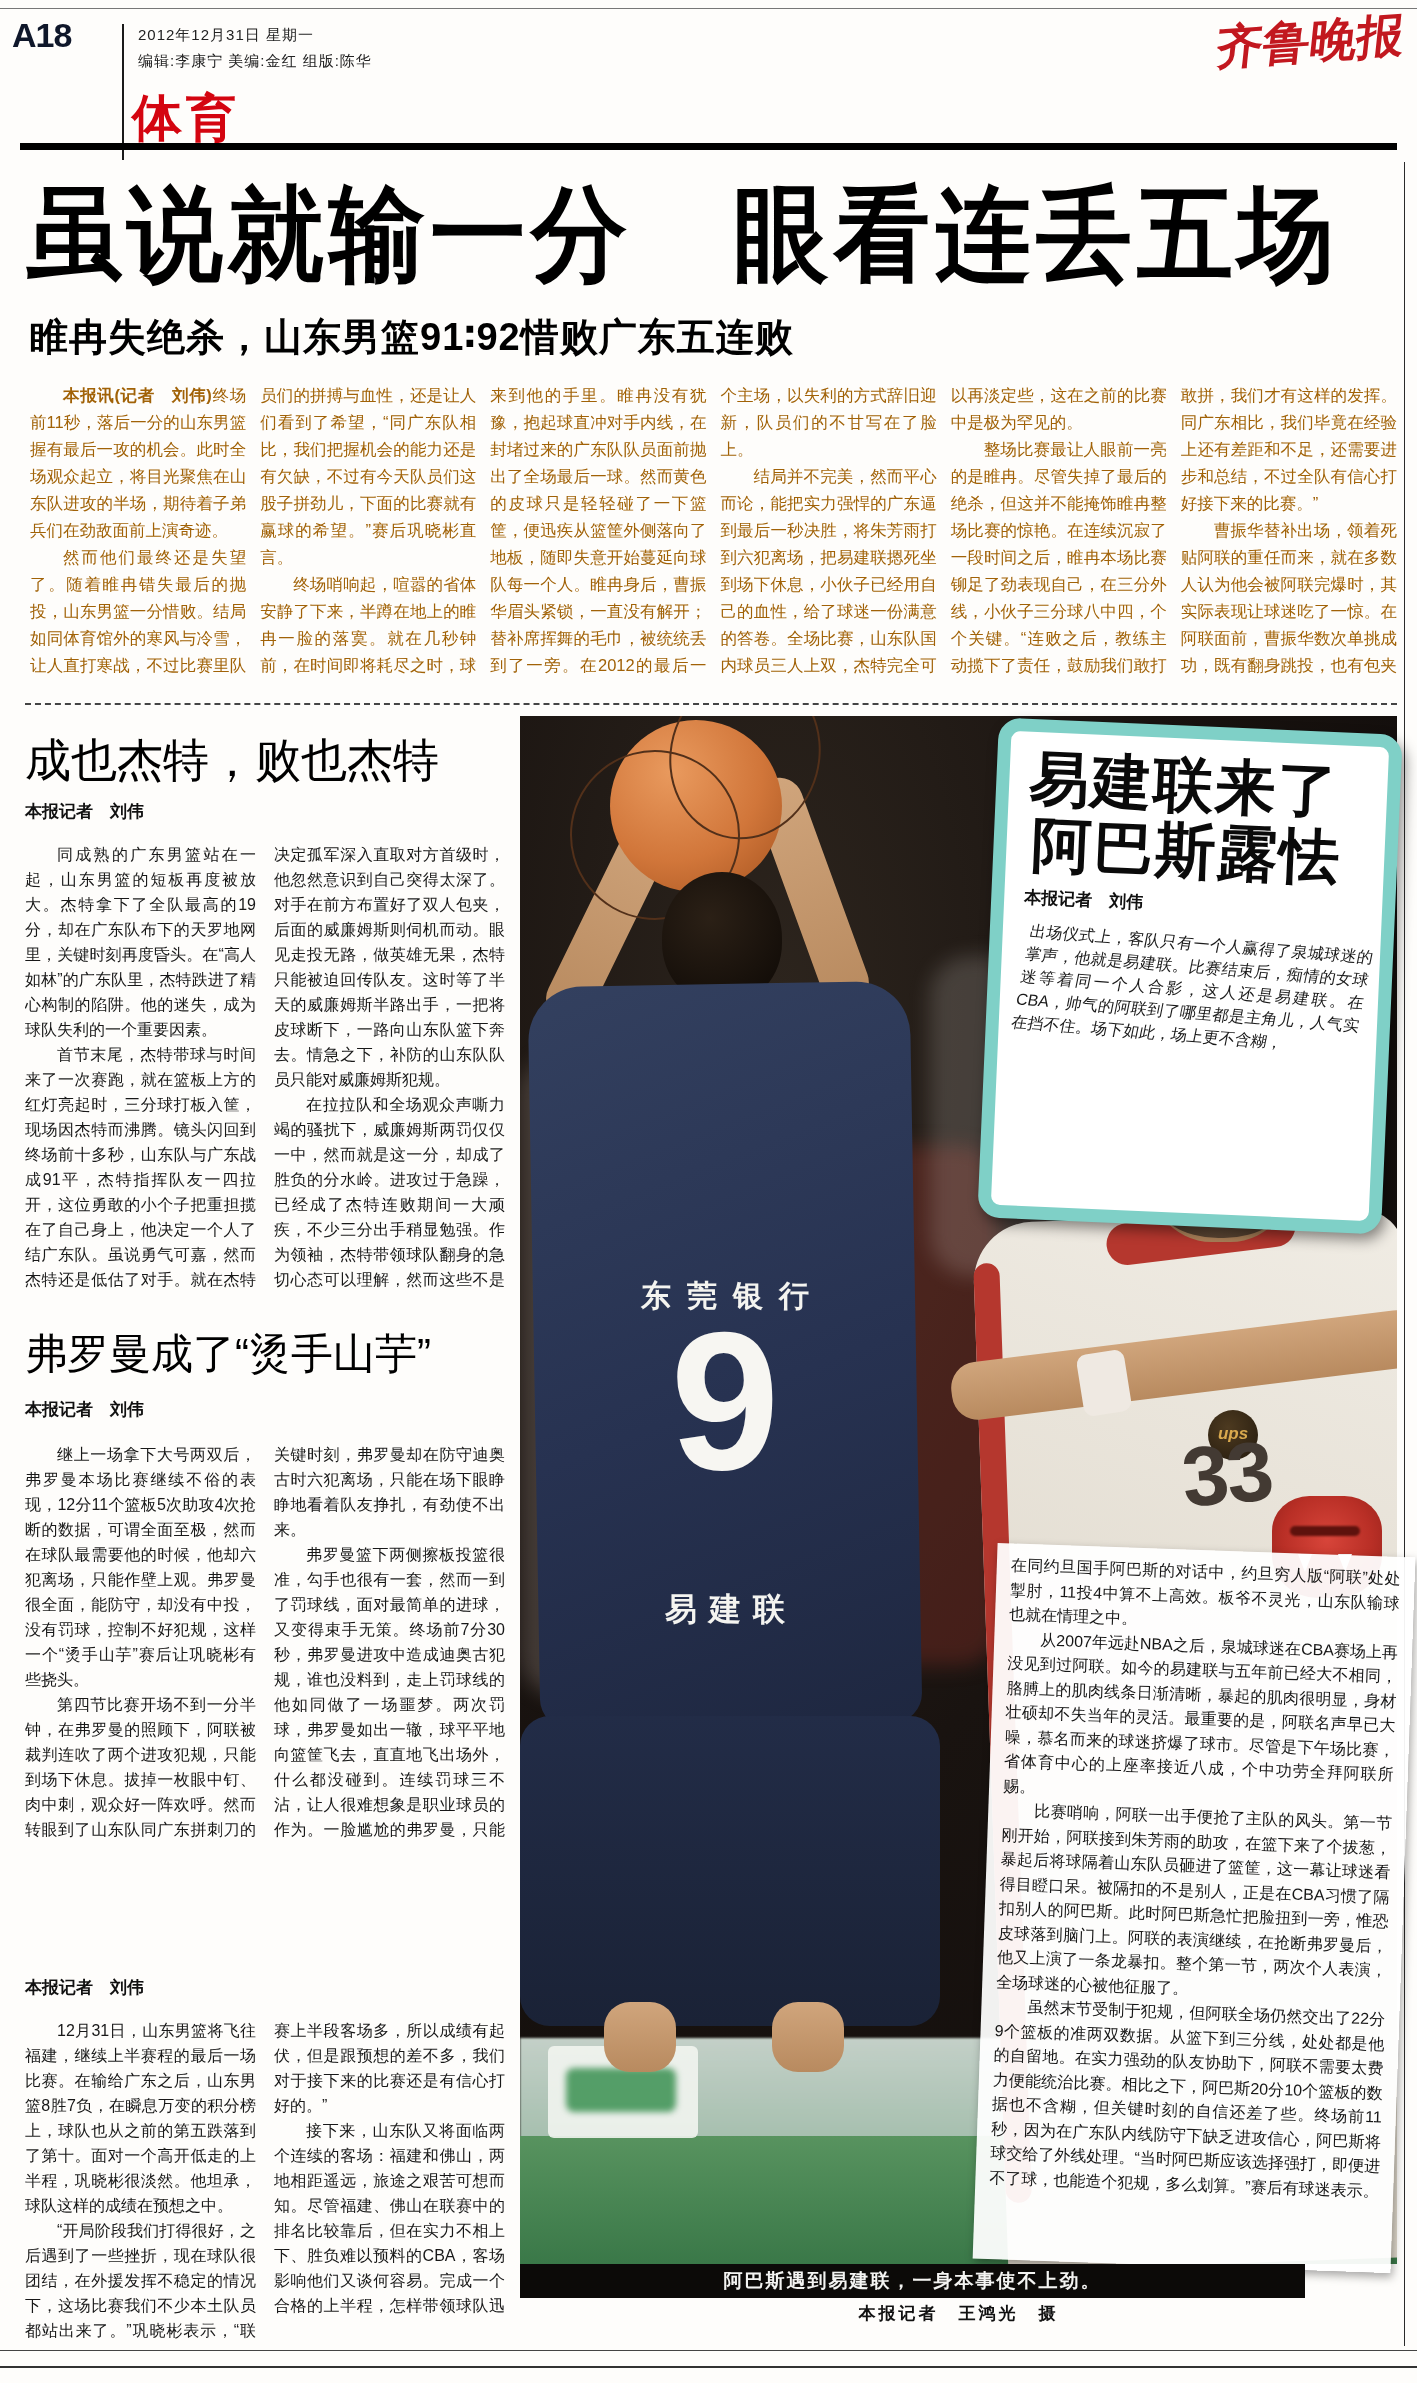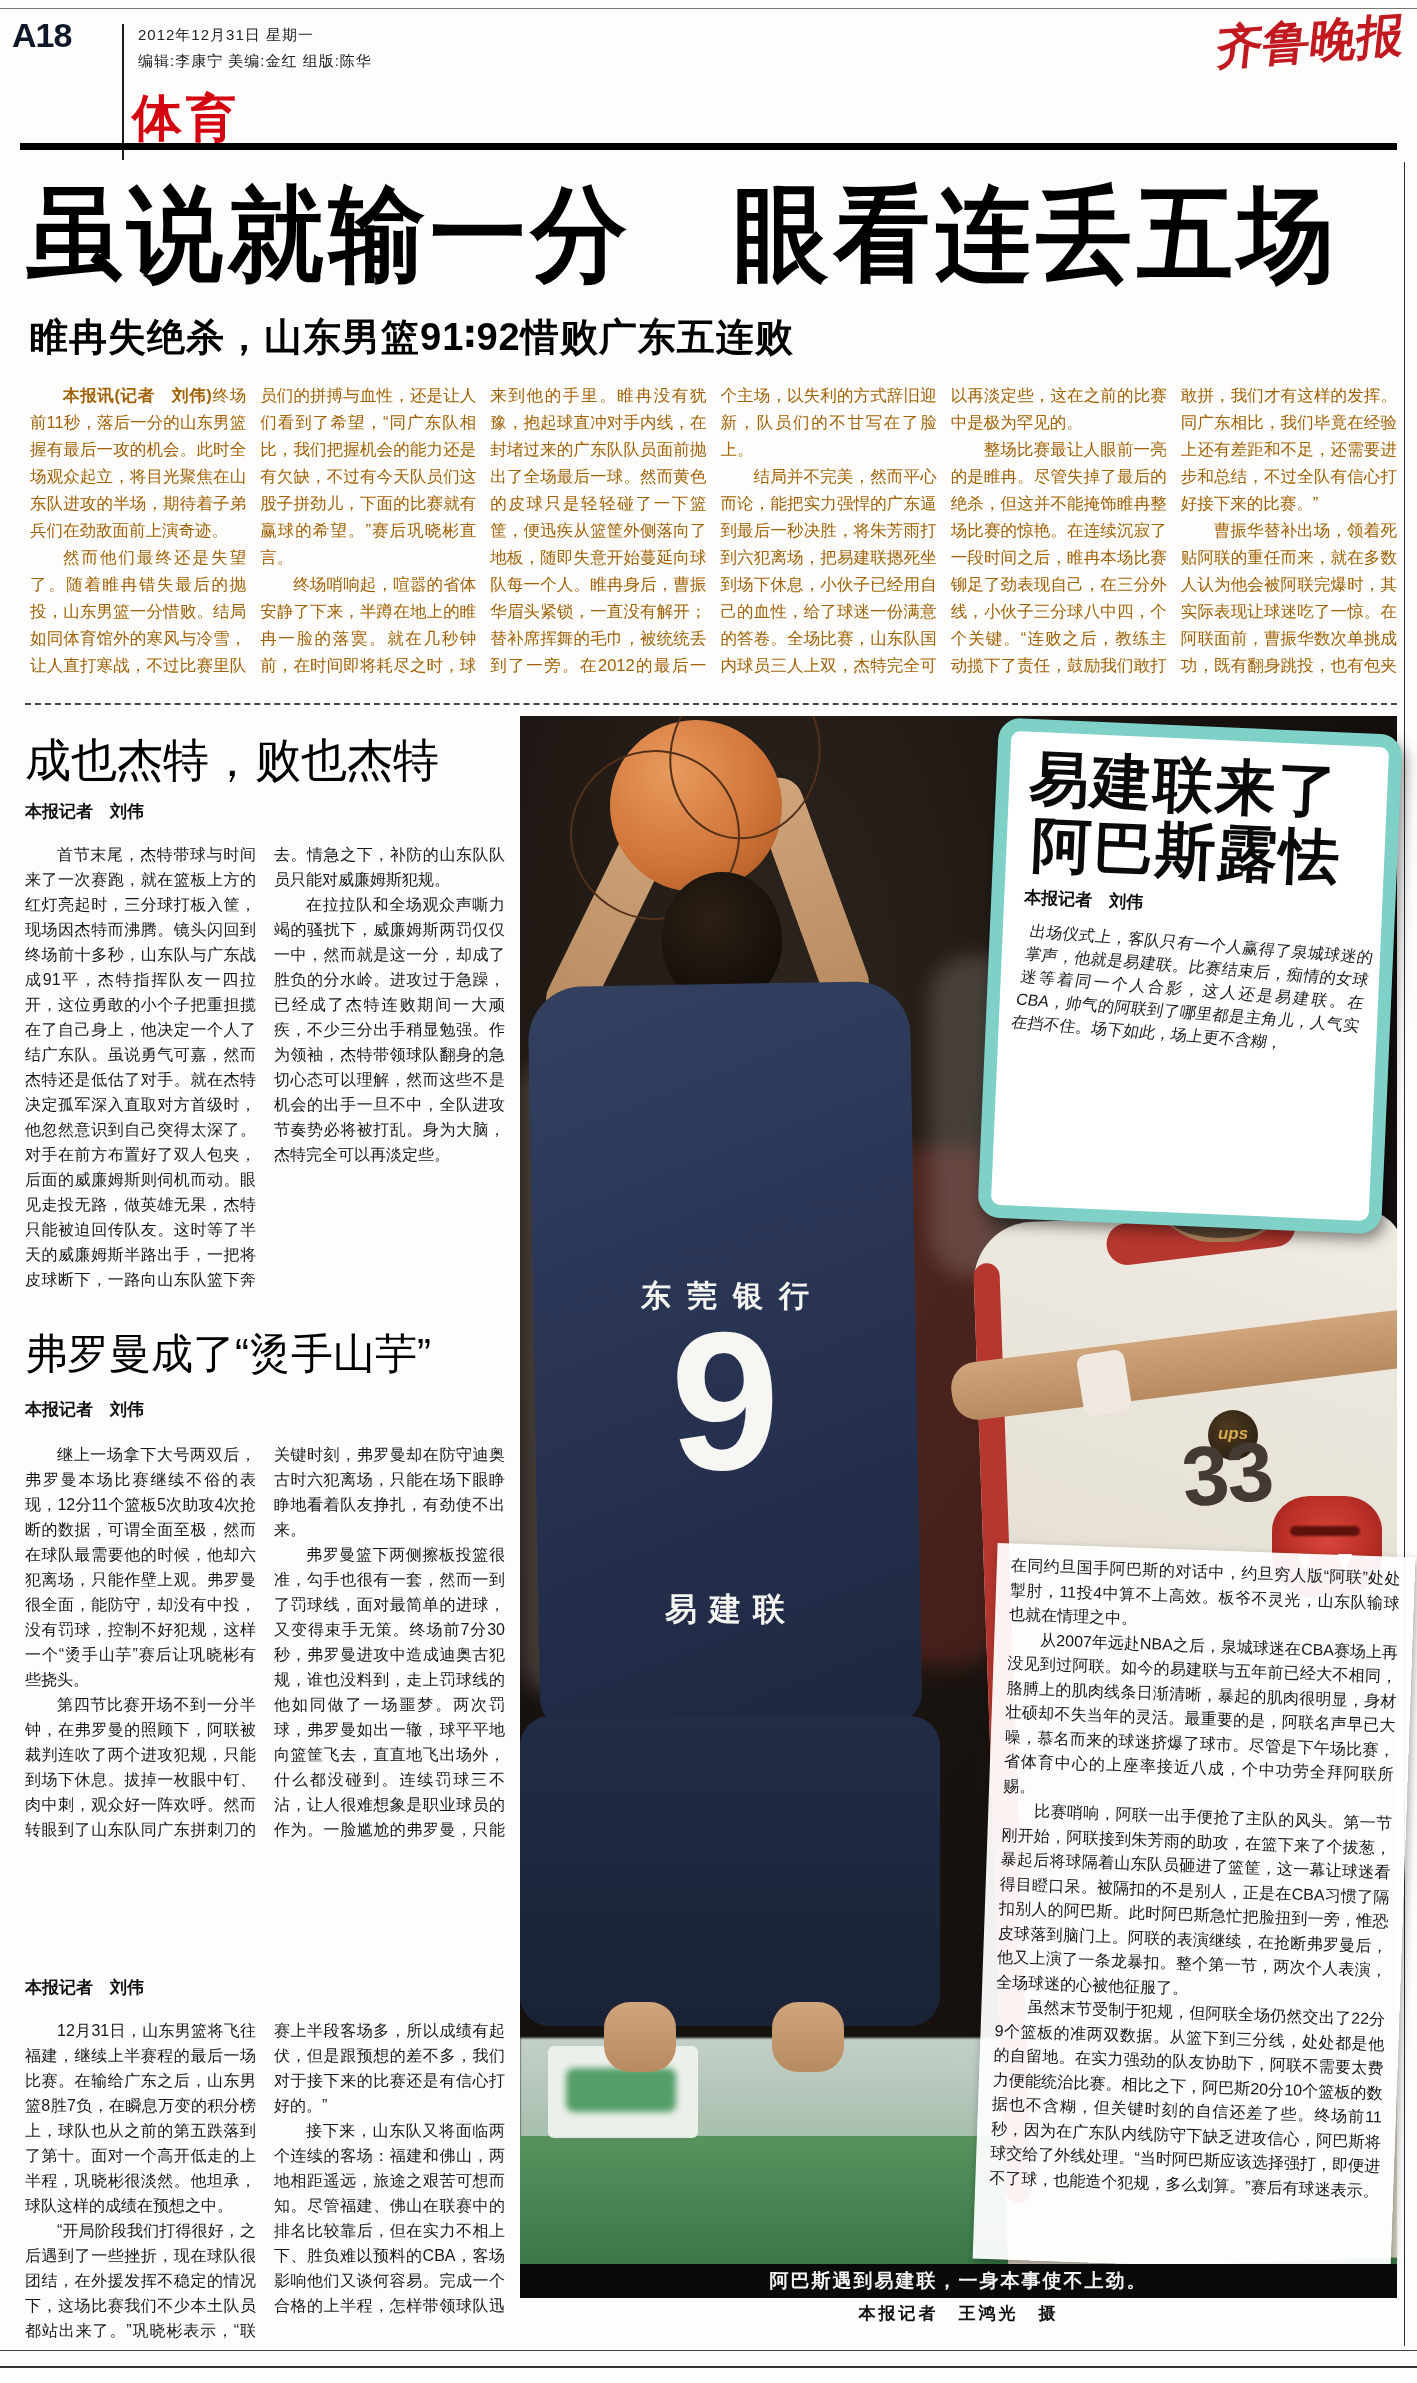--- a/index.html
+++ b/index.html
@@ -87,21 +87,21 @@
     font-size:17px; font-weight:900; font-style:italic; text-align:center; line-height:48px; }
   .opp-num { left:662px; top:710px; font-size:84px; font-weight:900; color:#433a33;
     letter-spacing:-2px; transform:rotate(-5deg); }
   .demon { left:752px; top:780px; width:110px; height:102px; border-radius:34% 34% 42% 42%;
     background:radial-gradient(circle at 50% 42%, #d8453a 0%, #b92f26 55%, #8f1f18 100%); }
   .demon i { position:absolute; display:block; background:#fff; width:14px; height:18px;
     clip-path:polygon(50% 100%, 0 0, 100% 0); top:58px; }
   .demon .f1 { left:26px; } .demon .f2 { left:66px; }
   .demon b { position:absolute; left:18px; top:30px; width:70px; height:10px; background:#5e120d;
     border-radius:6px; display:block; filter:blur(1px); }
-  .caption-band { left:520px; top:2264px; width:877px; height:34px; background:#0c0a08;
+  .caption-band { left:520px; top:2264px; width:785px; height:34px; background:#0c0a08;
     color:#f4f4f2; font-size:19px; font-weight:700; text-align:center; line-height:34px; letter-spacing:2px; }
   .photo-credit { left:520px; top:2302px; width:877px; text-align:center;
     font-size:17px; font-weight:700; color:#111; letter-spacing:3px; }
 
   
   .sb-card { left:988px; top:726px; width:404px; height:500px; background:#fff;
     border:13px solid #7fd0c7; border-radius:22px; transform:rotate(2.5deg);
     box-shadow:4px 6px 14px rgba(0,0,0,.45); padding:14px 20px; }
   .sb-title { font-size:60px; font-weight:900; color:#0a0a0a; line-height:66px; letter-spacing:2px; white-space:nowrap; }
   .sb-title2 { margin-left:5px; }
@@ -141,20 +141,21 @@
     <p>整场比赛最让人眼前一亮的是睢冉。尽管失掉了最后的绝杀，但这并不能掩饰睢冉整场比赛的惊艳。在连续沉寂了一段时间之后，睢冉本场比赛铆足了劲表现自己，在三分外线，小伙子三分球八中四，个个关键。“连败之后，教练主动揽下了责任，鼓励我们敢打敢拼，我们才有这样的发挥。同广东相比，我们毕竟在经验上还有差距和不足，还需要进步和总结，不过全队有信心打好接下来的比赛。”</p>
     <p>曹振华替补出场，领着死贴阿联的重任而来，就在多数人认为他会被阿联完爆时，其实际表现让球迷吃了一惊。在阿联面前，曹振华数次单挑成功，既有翻身跳投，也有包夹上篮，不时还有精妙助攻。看到老大哥妙手生花，替补席上的兄弟们乐不可支。复出的李敬宇早已经坐稳了球队首发，他的攻击范围不再局限于三分线外，快攻、空切更是样样信手拈来，在比分犬牙交错的第四节，正是“小李飞刀”过硬的三分，为山东队取得了领先。</p>
 
   </div>
   <div class="abs dash-rule"></div>
   <div class="abs right-vline"></div>
 
   <h3 class="abs art-h2" style="top:730px; font-size:46px;">成也杰特，败也杰特</h3>
   <div class="abs art-byline" style="top:800px;">本报记者　刘伟</div>
   <div class="abs art-body" style="top:842px; height:466px;">
+    <p>同成熟的广东男篮站在一起，山东男篮的短板再度被放大。杰特拿下了全队最高的19分，却在广东队布下的天罗地网里，关键时刻再度昏头。在“高人如林”的广东队里，杰特跌进了精心构制的陷阱。他的迷失，成为球队失利的一个重要因素。</p>
     <p>首节末尾，杰特带球与时间来了一次赛跑，就在篮板上方的红灯亮起时，三分球打板入筐，现场因杰特而沸腾。镜头闪回到终场前十多秒，山东队与广东战成91平，杰特指挥队友一四拉开，这位勇敢的小个子把重担揽在了自己身上，他决定一个人了结广东队。虽说勇气可嘉，然而杰特还是低估了对手。就在杰特决定孤军深入直取对方首级时，他忽然意识到自己突得太深了。对手在前方布置好了双人包夹，后面的威廉姆斯则伺机而动。眼见走投无路，做英雄无果，杰特只能被迫回传队友。这时等了半天的威廉姆斯半路出手，一把将皮球断下，一路向山东队篮下奔去。情急之下，补防的山东队队员只能对威廉姆斯犯规。</p>
     <p>在拉拉队和全场观众声嘶力竭的骚扰下，威廉姆斯两罚仅仅一中，然而就是这一分，却成了胜负的分水岭。进攻过于急躁，已经成了杰特连败期间一大顽疾，不少三分出手稍显勉强。作为领袖，杰特带领球队翻身的急切心态可以理解，然而这些不是机会的出手一旦不中，全队进攻节奏势必将被打乱。身为大脑，杰特完全可以再淡定些。</p>
   </div>
 
   <h3 class="abs art-h2" style="top:1326px; font-size:42px;">弗罗曼成了“烫手山芋”</h3>
   <div class="abs art-byline" style="top:1398px;">本报记者　刘伟</div>
   <div class="abs art-body" style="top:1442px; height:424px;">
     <p>继上一场拿下大号两双后，弗罗曼本场比赛继续不俗的表现，12分11个篮板5次助攻4次抢断的数据，可谓全面至极，然而在球队最需要他的时候，他却六犯离场，只能作壁上观。弗罗曼很全面，能防守，却没有中投，没有罚球，控制不好犯规，这样一个“烫手山芋”赛后让巩晓彬有些挠头。</p>
     <p>第四节比赛开场不到一分半钟，在弗罗曼的照顾下，阿联被裁判连吹了两个进攻犯规，只能到场下休息。拔掉一枚眼中钉、肉中刺，观众好一阵欢呼。然而转眼到了山东队同广东拼刺刀的关键时刻，弗罗曼却在防守迪奥古时六犯离场，只能在场下眼睁睁地看着队友挣扎，有劲使不出来。</p>
     <p>弗罗曼篮下两侧擦板投篮很准，勾手也很有一套，然而一到了罚球线，面对最简单的进球，又变得束手无策。终场前7分30秒，弗罗曼进攻中造成迪奥古犯规，谁也没料到，走上罚球线的他如同做了一场噩梦。两次罚球，弗罗曼如出一辙，球平平地向篮筐飞去，直直地飞出场外，什么都没碰到。连续罚球三不沾，让人很难想象是职业球员的作为。一脸尴尬的弗罗曼，只能用嘴里念叨的脏话来发泄着不满。到目前为止，弗罗曼的罚球命中率仅有不到三成，实在有些惨不忍睹。“弗罗曼赛前有压力，他想打好，我们也同他沟通过，尽量让他放松下来，找到比赛节奏。希望他能在以后的比赛中尽量控制好犯规，给球队带来更大的帮助。”巩晓彬直言。</p>

